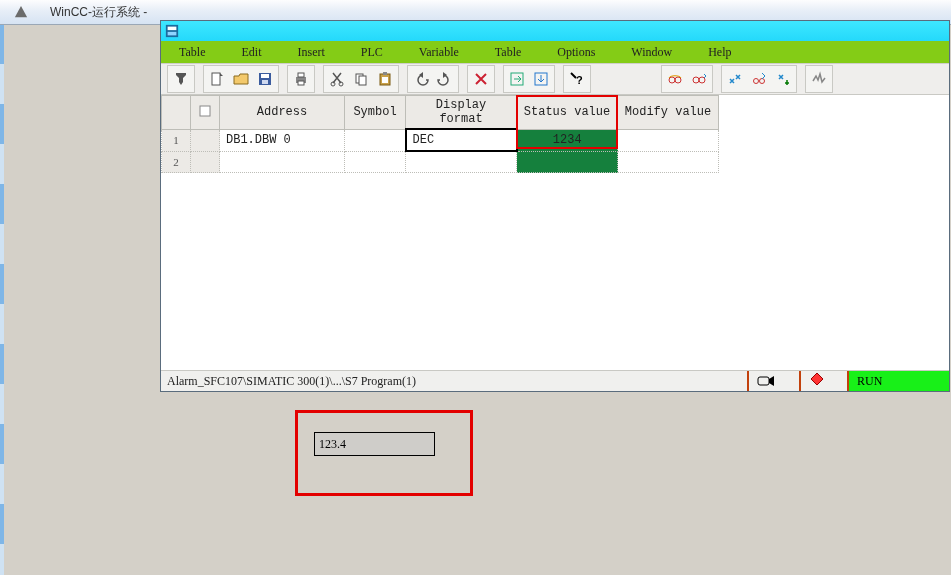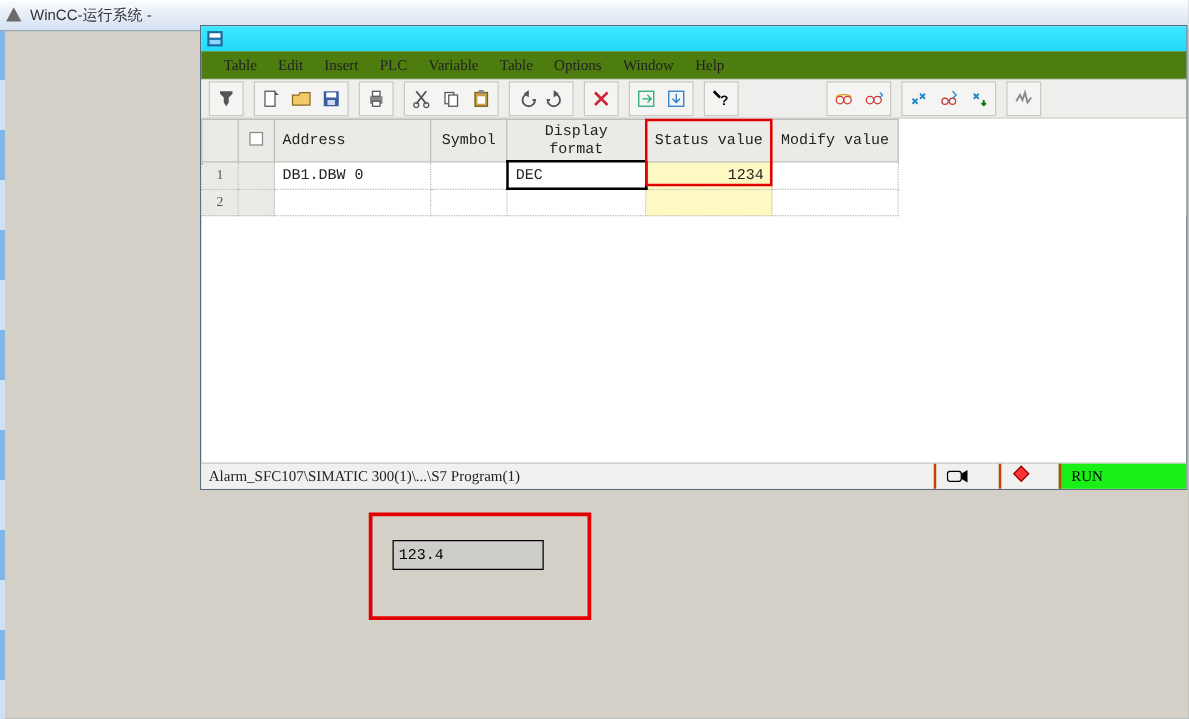--- a/index.html
+++ b/index.html
@@ -1,45 +1,45 @@
 <!DOCTYPE html>
 <html><head>
 <meta charset="utf-8">
 <style>
   html,body{margin:0;padding:0;font-family:"Microsoft YaHei",Tahoma,sans-serif;font-size:12px;background:#d4d0c8;overflow:hidden}
   .stage{position:relative;width:951px;height:575px;background:#d4d0c8;border-right:1px solid #6b8aa5;border-bottom:1px solid #6b8aa5}
-  .wincc-titlebar{position:absolute;left:0;top:0;right:0;height:24px;background:linear-gradient(#fdfdfe,#e7eef7 45%,#d6e3f3);border-bottom:1px solid #9aa7b6;display:flex;align-items:center;padding-left:4px;color:#333;gap:6px}
+  .wincc-titlebar{position:absolute;left:0;top:0;right:0;height:24px;background:linear-gradient(#fdfdfe,#e7eef7 45%,#d6e3f3);border-bottom:1px solid #9aa7b6;display:flex;align-items:center;padding-left:14px;color:#333;gap:22px}
   .wincc-titlebar .icn{width:14px;height:14px}
   .var-window{position:absolute;left:160px;top:20px;width:788px;height:370px;background:#fff;border:1px solid #5a6c7d}
   .var-titlebar{height:20px;display:flex;align-items:center;background:linear-gradient(#3ee7ff,#24d9fb);padding:0 4px;gap:4px;font-family:Tahoma;color:#000}
   .var-titlebar .tt{white-space:nowrap;overflow:hidden;background:#2adcff}
   .var-titlebar .icn{width:14px;height:14px}
-  .menubar{height:22px;display:flex;align-items:center;gap:1px;padding-left:10px;background:#4d7c0f;border-bottom:1px solid #cfcfca;font-family:Tahoma;color:#222}
+  .menubar{height:22px;display:flex;align-items:center;gap:20px;padding-left:10px;background:#84cc16;border-bottom:1px solid #cfcfca;font-family:Tahoma;color:#222}
   .menubar span{padding:2px 8px;cursor:default}
   .toolbar{height:30px;display:flex;align-items:center;padding-left:6px;background:#efeeec;border-bottom:1px solid #c9c9c4;gap:2px}
   .tgrp{display:flex;align-items:center;border:1px solid #c9c9c4;background:#f4f4f2;padding:1px;margin-right:6px}
   .tbtn{width:22px;height:22px;border:1px solid transparent;display:flex;align-items:center;justify-content:center;background:#f4f4f2}
   .tbtn svg{width:16px;height:16px}
   .grid-wrap{display:flex;background:#fff}
   .grid{border-collapse:collapse;font-family:"Courier New",monospace;font-size:12px;color:#222}
   .grid th{background:#eceae6;border:1px solid #bdbdb7;font-weight:normal;padding:2px 6px;height:16px}
   .grid td{border:1px dotted #bdbdb7;padding:2px 6px;height:16px}
   .rownum{background:#eceae6;border:1px solid #bdbdb7;width:16px;text-align:center;font-family:Tahoma;font-size:11px;color:#555}
   .th-status{position:relative}
   .hl-status{position:absolute;left:-1px;top:-1px;right:-1px;bottom:-20px;border:2px solid #e30000;pointer-events:none}
   .cell-display{border:2px solid #000!important;background:#fff}
-  .cell-status{background:#fef9c3;text-align:right}
+  .cell-status{background:#15803d;text-align:center}
   .status-strip{position:absolute;left:0;right:0;bottom:0;height:20px;background:#f0f0ee;border-top:1px solid #c9c9c4;display:flex;align-items:center;font-family:Tahoma;color:#222}
   .status-strip .path{flex:0 0 auto;padding-left:6px}
   .status-strip .sfill{flex:1}
   .status-strip .cam{width:34px;text-align:center}
   .status-strip .seg{border-left:2px solid #c2410c;height:100%;display:flex;align-items:center;padding:0 8px}
   .run{background:#18f018;color:#000;width:84px}
   .red-frame{position:absolute;left:295px;top:410px;width:172px;height:80px;border:3px solid #e30000}
-  .io-field{position:absolute;left:314px;top:432px;width:115px;height:22px;border:1px solid #000;background:#cfcdc9;display:flex;align-items:center;padding-left:4px;font-family:Liberation Mono, monospace;color:#000}
+  .io-field{position:absolute;left:314px;top:432px;width:115px;height:22px;border:1px solid #000;background:#cfcdc9;display:flex;align-items:center;padding-left:4px;font-family:Liberation Serif, serif;color:#000}
   .lb{position:absolute;left:0;top:24px;width:4px;height:551px;background:repeating-linear-gradient(180deg,#7fb6e7 0 40px,#cfe2f3 40px 80px)}
   .glasses svg,.diamond svg{width:16px;height:16px}
 </style>
 </head>
 <body>
 
 <div class="stage">
   <div class="lb"></div>
 
   <div class="wincc-titlebar">
@@ -226,21 +226,21 @@
     <div class="grid-wrap">
       <table class="grid">
         <tbody>
             <tr>
           <th class="rownum" style="width:14px"></th>
           <th class="rownum" style="width:14px">
             <svg width="12" height="12" viewBox="0 0 12 12">
                   <rect x="1" y="1" width="10" height="10" fill="#fff" stroke="#888"></rect>
                 </svg>
           </th>
-          <th style="width:112px;text-align:left;padding-left:6px">Address</th>
+          <th style="width:112px;text-align:center;padding-left:6px">Address</th>
           <th style="width:48px">Symbol</th>
           <th style="width:98px">Display format</th>
           <th style="width:88px" class="th-status">
             <span>Status value</span>
             <span class="hl-status"></span>
           </th>
           <th style="width:88px">Modify value</th>
         </tr>
         <tr>
           <td class="rownum">1</td>

